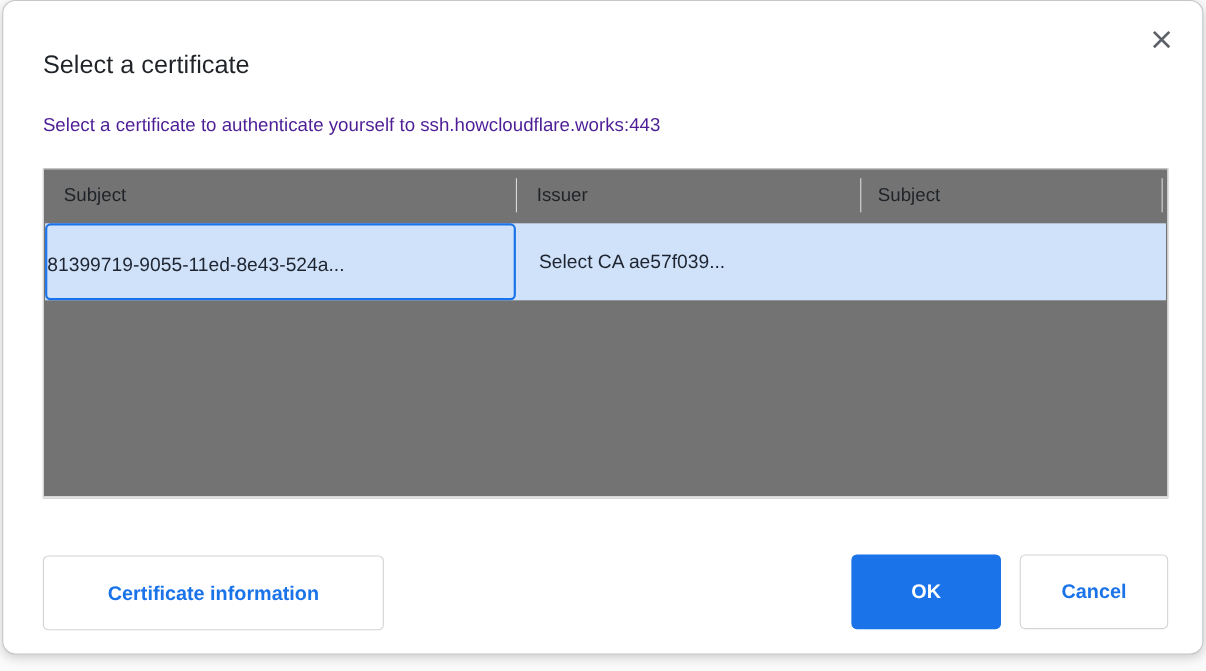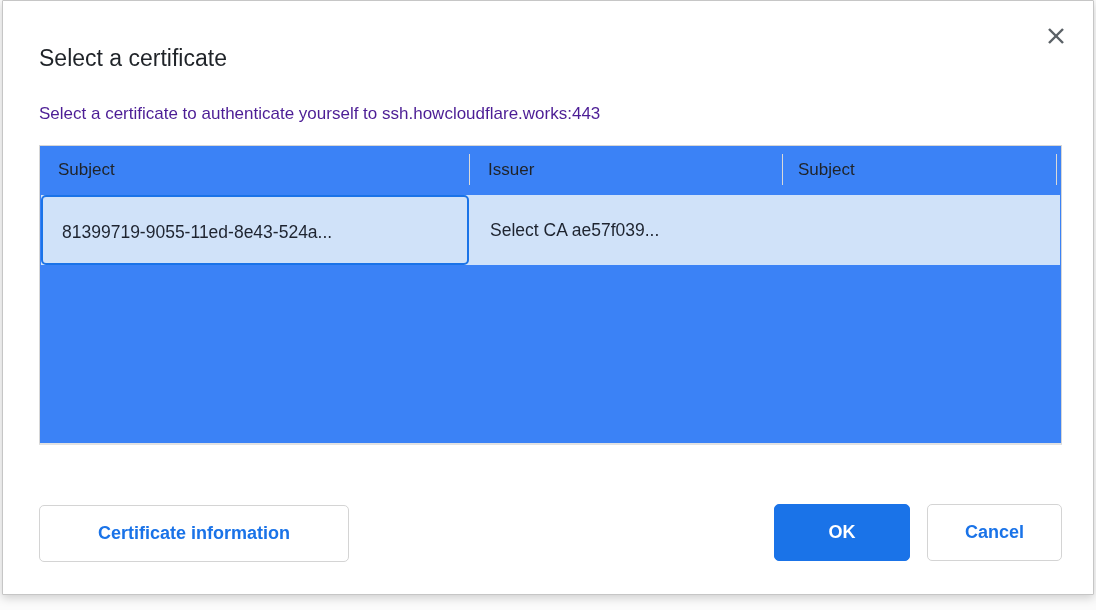--- a/index.html
+++ b/index.html
@@ -9,21 +9,21 @@
     background: #fbfbfb;
     font-family: "Liberation Sans", sans-serif;
     overflow: hidden;
   }
   .dialog {
     position: absolute;
     left: 2px; top: 0px;
     width: 1092px; height: 595px;
     background: #ffffff;
     border: 1px solid #c6c6c6;
-    border-radius: 1px;
+    border-radius: 12px;
     box-shadow: 0 3px 10px rgba(0,0,0,0.18);
   }
   .close-btn {
     position: absolute;
     top: 20px; right: 22px;
     width: 30px; height: 30px;
     display: flex; align-items: center; justify-content: center;
     cursor: pointer;
     background: transparent;
     border: none;
@@ -37,23 +37,23 @@
   }
   .dialog-subtitle {
     position: absolute;
     left: 36px; top: 103px;
     font-size: 17px;
     font-weight: 400;
     color: #4c1d95;
   }
   .cert-table {
     position: absolute;
-    left: 36px; top: 144px;
+    left: 36px; top: 152px;
     width: 1023px; height: 300px;
-    background: #3b82f6;
+    background: #737373;
     border: 1px solid #d6d6d6;
     border-bottom: 2px solid #e2e2e2;
   }
   .table-header {
     position: relative;
     height: 48px;
     width: 100%;
   }
   .col-label {
     position: absolute;
@@ -86,27 +86,26 @@
     height: 70px;
     line-height: 70px;
     font-size: 17.5px;
     color: #1e2430;
     white-space: nowrap;
   }
   .cell.subject-cell {
     left: 0; width: 428px;
     border: 2px solid #1a73e8;
     border-radius: 5px;
-    padding-left: 19px;
   }
   .cell.issuer-cell { left: 449px; }
   .cell.serial-cell { left: 759px; }
   .btn {
     position: absolute;
-    height: 57px;
+    height: 68px;
     border-radius: 5px;
     font-family: "Liberation Sans", sans-serif;
     font-size: 18px;
     font-weight: 700;
     cursor: pointer;
     display: flex; align-items: center; justify-content: center;
   }
   .btn-secondary {
     background: #ffffff;
     border: 1px solid #d4d4d4;

